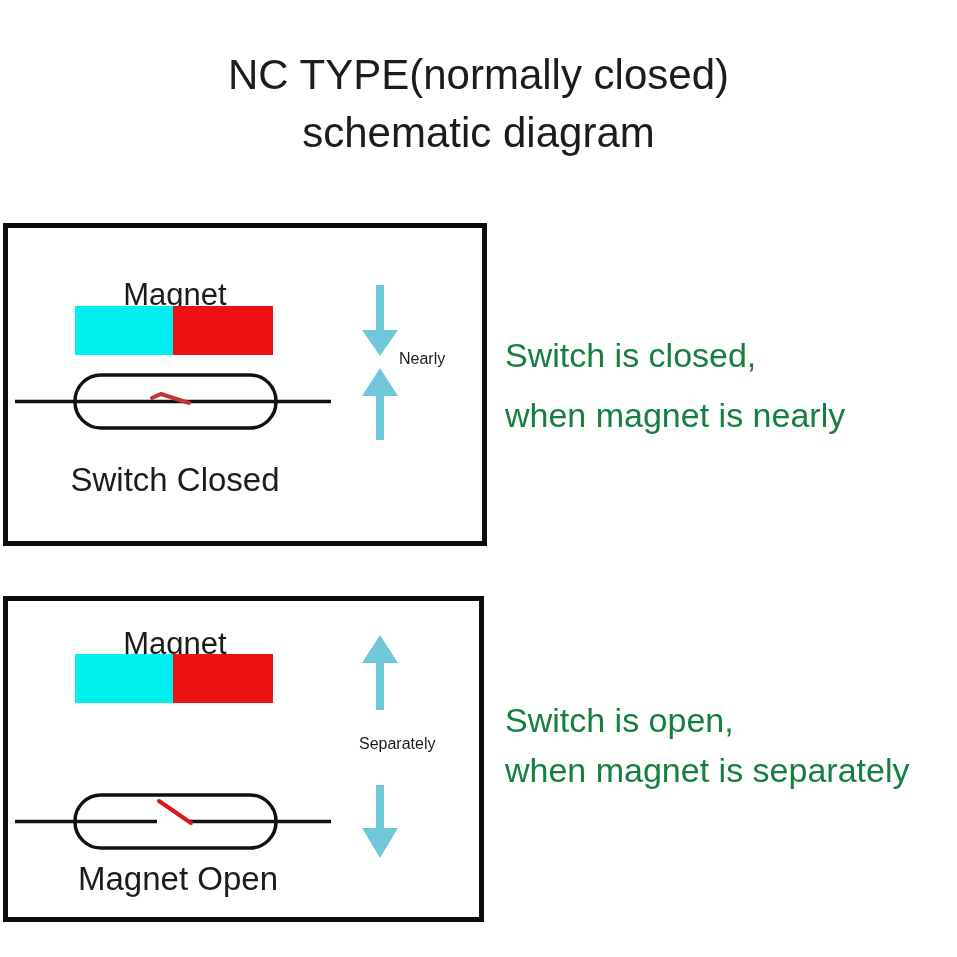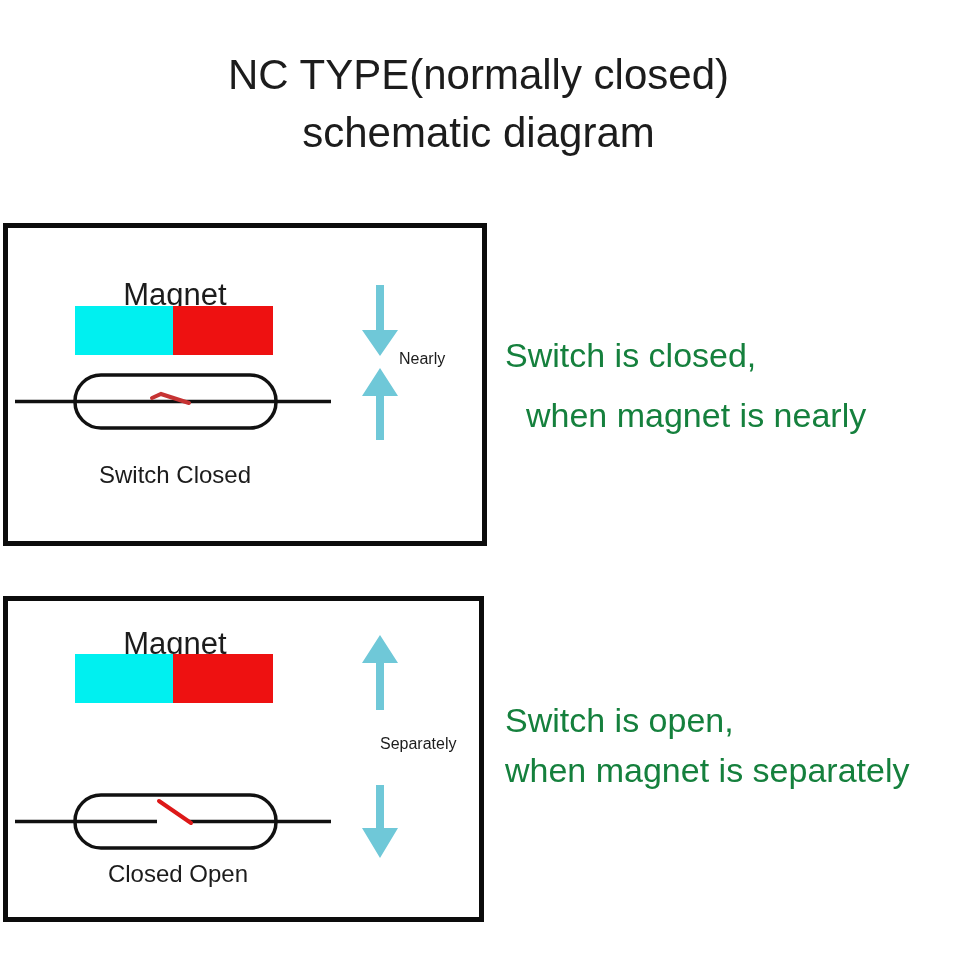--- a/index.html
+++ b/index.html
@@ -37,21 +37,21 @@
   .magnet-label {
     width: 200px;
     text-align: center;
     font-size: 31px;
     color: #1c1c1c;
     margin-top: 20px;
   }
   .switch-label {
     width: 300px;
     text-align: center;
-    font-size: 24px;
+    font-size: 33px;
     color: #1c1c1c;
   }
   .arrow-label {
     font-size: 16px;
     color: #1c1c1c;
     white-space: nowrap;
   }
   .caption-line {
     font-size: 34px;
     color: #15803d;
@@ -86,21 +86,21 @@
 
     <polygon points="376,62 384,62 384,107 398,107 380,133 362,107 376,107" fill="#6fc8d8"></polygon>
     <polygon points="380,145 398,173 384,173 384,217 376,217 376,173 362,173" fill="#6fc8d8"></polygon>
   </svg>
 
   <div class="abs arrow-label" style="left:399px; top:350px;">Nearly</div>
 
   <div class="abs switch-label" style="left:25px; top:461px;">Switch Closed</div>
 
   <div class="abs caption-line" style="left:505px; top:336px;">Switch is closed,</div>
-  <div class="abs caption-line" style="left:526px; top:396px;text-align:center;">when magnet is nearly</div>
+  <div class="abs caption-line" style="left:505px; top:396px;text-align:center;">when magnet is nearly</div>
 
   <div class="abs panel-box panel-open-box"></div>
 
   <div class="abs magnet-label" style="left:75px; top:606px;">Magnet</div>
 
   <svg class="abs" style="left:0; top:596px;" width="484" height="326" viewBox="0 0 484 326">
 
     <rect x="75" y="58" width="98" height="49" fill="#00f0f0"></rect>
     <rect x="173" y="58" width="100" height="49" fill="#ee1111"></rect>
 
@@ -108,20 +108,20 @@
     <polygon points="376,189 384,189 384,232 398,232 380,262 362,232 376,232" fill="#6fc8d8"></polygon>
 
     <line x1="15" y1="225.5" x2="157" y2="225.5" stroke="#111111" stroke-width="3.5"></line>
     <line x1="189" y1="225.5" x2="331" y2="225.5" stroke="#111111" stroke-width="3.5"></line>
 
     <rect x="75" y="199" width="201" height="53" rx="26" ry="26" fill="none" stroke="#111111" stroke-width="3.5"></rect>
 
     <line x1="159" y1="205" x2="191" y2="227" stroke-width="4" stroke-linecap="round" stroke="#dd1818"></line>
   </svg>
 
-  <div class="abs arrow-label" style="left:380px; top:735px;">Separately</div>
+  <div class="abs arrow-label" style="left:359px; top:735px;">Separately</div>
 
-  <div class="abs switch-label" style="left:28px; top:860px;">Closed Open</div>
+  <div class="abs switch-label" style="left:28px; top:860px;">Magnet Open</div>
 
   <div class="abs caption-line" style="left:505px; top:751px;">when magnet is separately</div>
   <div class="abs caption-line" style="left:505px; top:701px;">Switch is open,</div>
 
 </div>
 
 </body></html>

